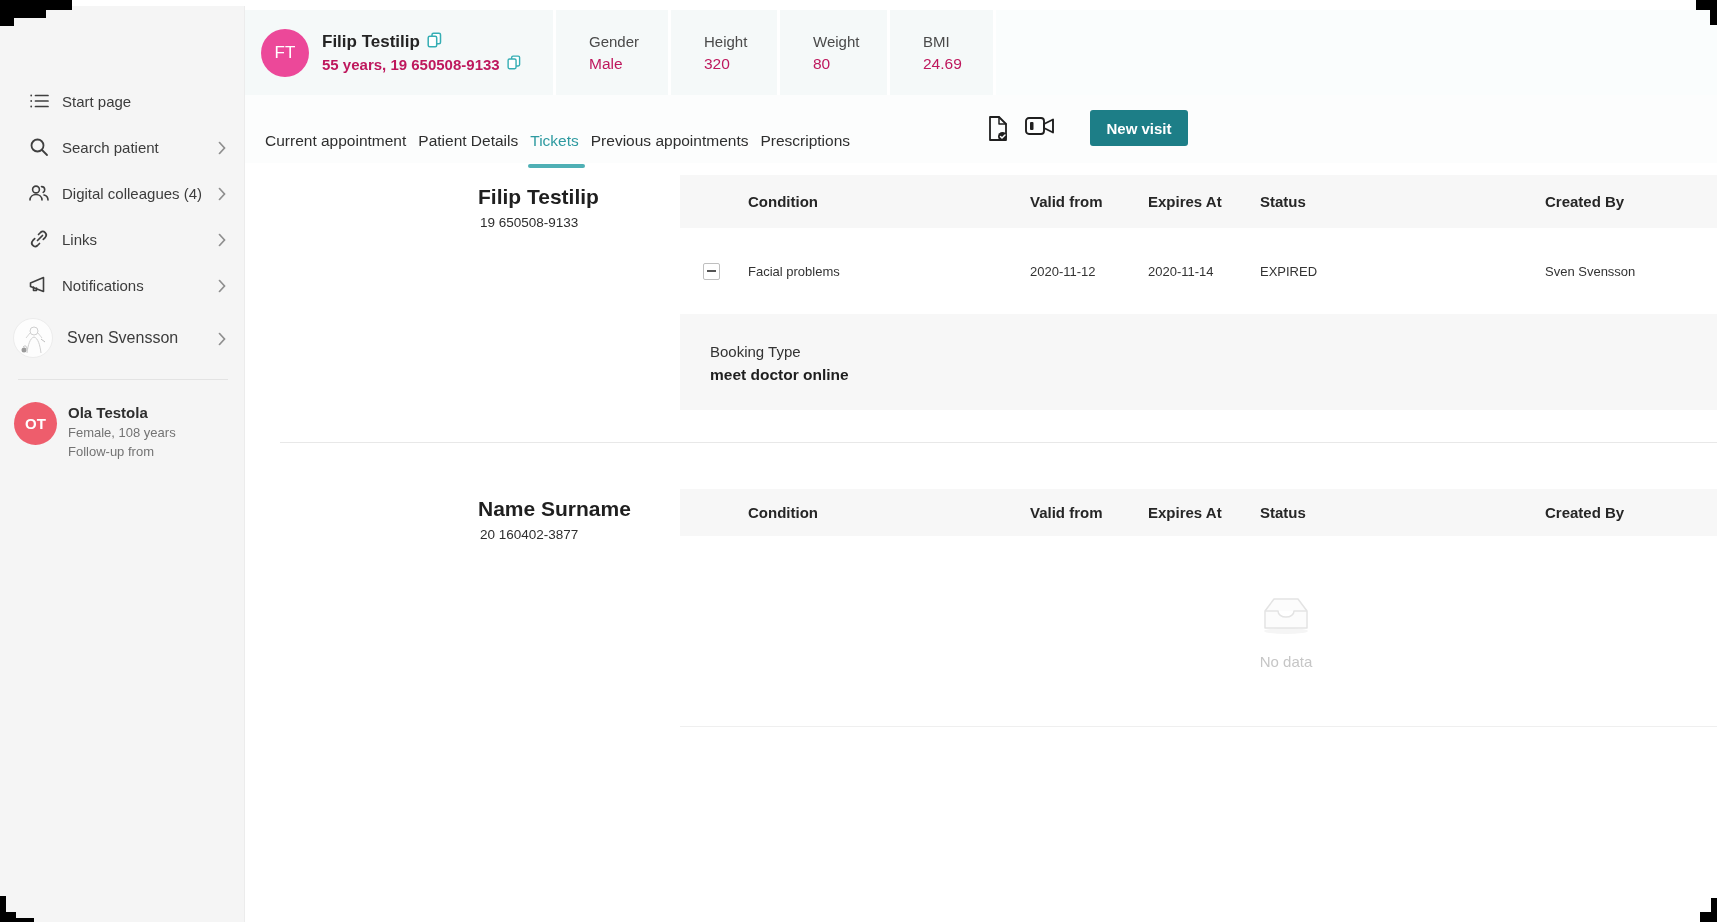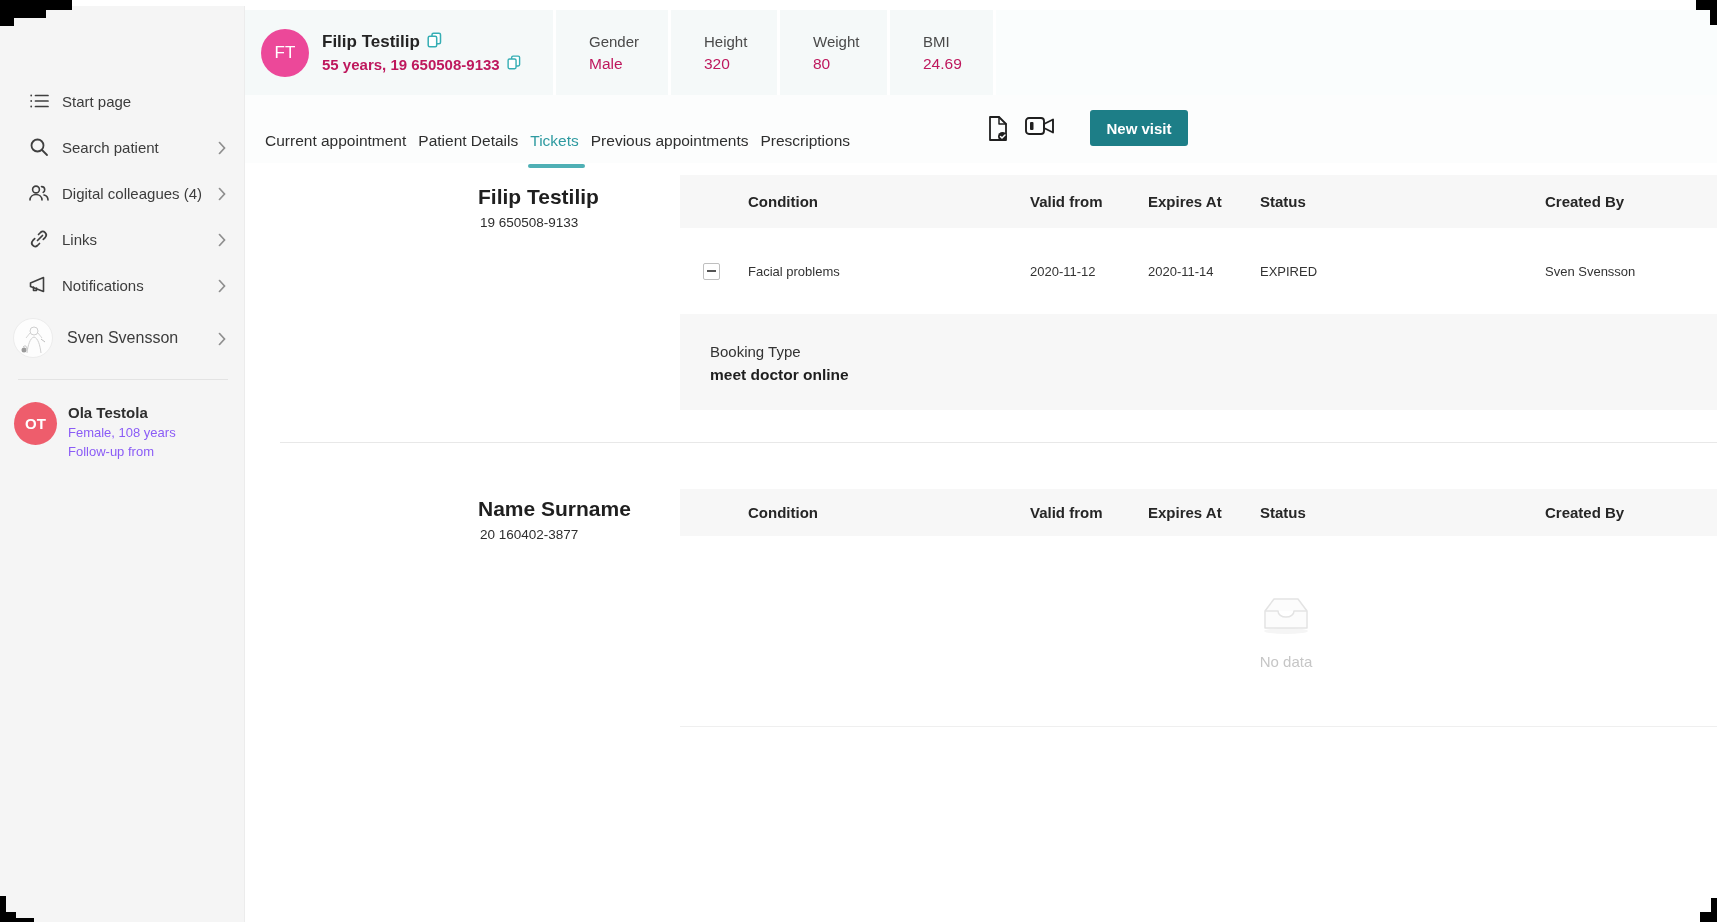--- a/index.html
+++ b/index.html
@@ -15,21 +15,21 @@
   .side-item { position:relative; height:46px; display:flex; align-items:center; padding-left:28px; cursor:pointer; color:#3c3c3c; font-size:15px; }
   .side-item .ic { width:22px; height:22px; display:flex; align-items:center; justify-content:center; margin-right:12px; flex:0 0 22px; }
   .side-item .chev { position:absolute; right:18px; top:50%; transform:translateY(-50%); width:8px; height:13px; }
   .side-user { height:60px; }
   .side-user .avatar-sketch { width:40px; height:40px; border-radius:50%; background:#fdfdfd; border:1px solid #ececec; margin-right:14px; flex:0 0 40px; overflow:hidden; }
   .side-divider { height:1px; background:#e3e3e3; margin:11px 16px 10px 18px; }
   .cur-patient { display:flex; padding:12px 0 0 14px; }
   .cur-avatar { width:43px; height:43px; border-radius:50%; background:#ee5d6c; color:#fff; font-size:15px; font-weight:700; display:flex; align-items:center; justify-content:center; margin-right:11px; flex:0 0 43px; }
   .cur-info { padding-top:1px; }
   .cur-name { font-size:15px; font-weight:700; color:#2e2e2e; line-height:20px; }
-  .cur-sub  { font-size:13px; color:#8b5cf6; line-height:19px; }
+  .cur-sub  { font-size:13px; color:#737373; line-height:19px; }
 
   
   .pheader { position:absolute; left:245px; top:10px; right:0; height:85px; display:flex; z-index:1; }
   .pcell { background:#f5f9f9; margin-right:3px; }
   .pcard { width:308px; display:flex; align-items:center; padding-left:16px; }
   .pavatar { width:48px; height:48px; border-radius:50%; background:#ec4899; color:#fff; font-size:17px; font-weight:400; display:flex; align-items:center; justify-content:center; margin-right:13px; flex:0 0 48px; }
   .pname-row, .psub-row { display:flex; align-items:center; gap:7px; }
   .pname { font-size:17px; font-weight:700; color:#242424; line-height:24px; }
   .psub  { font-size:15px; font-weight:700; color:#be185d; line-height:22px; }
   .stat { display:flex; flex-direction:column; justify-content:center; padding-left:33px; }

